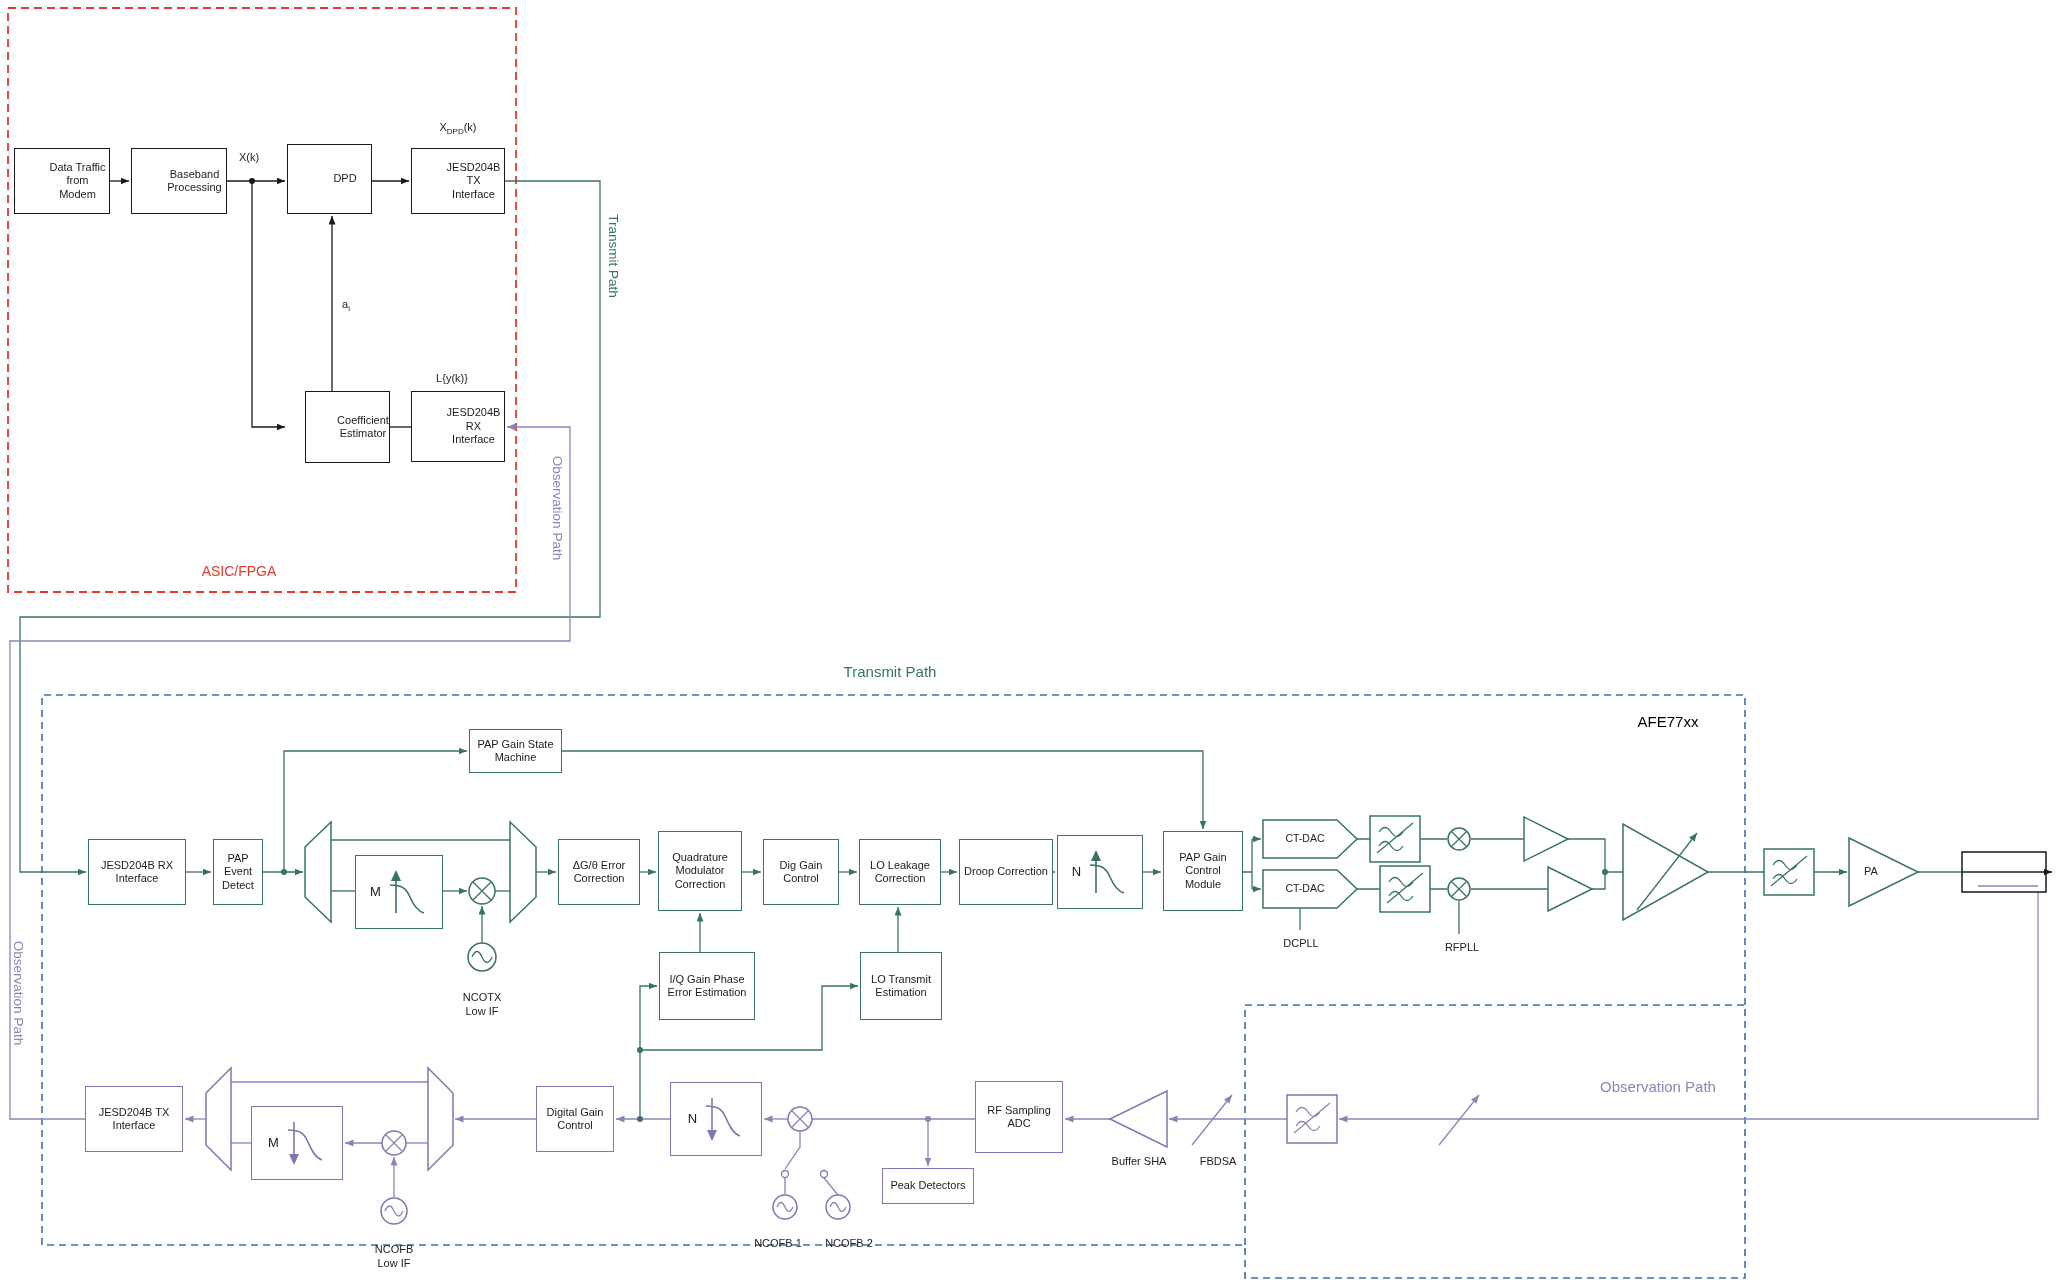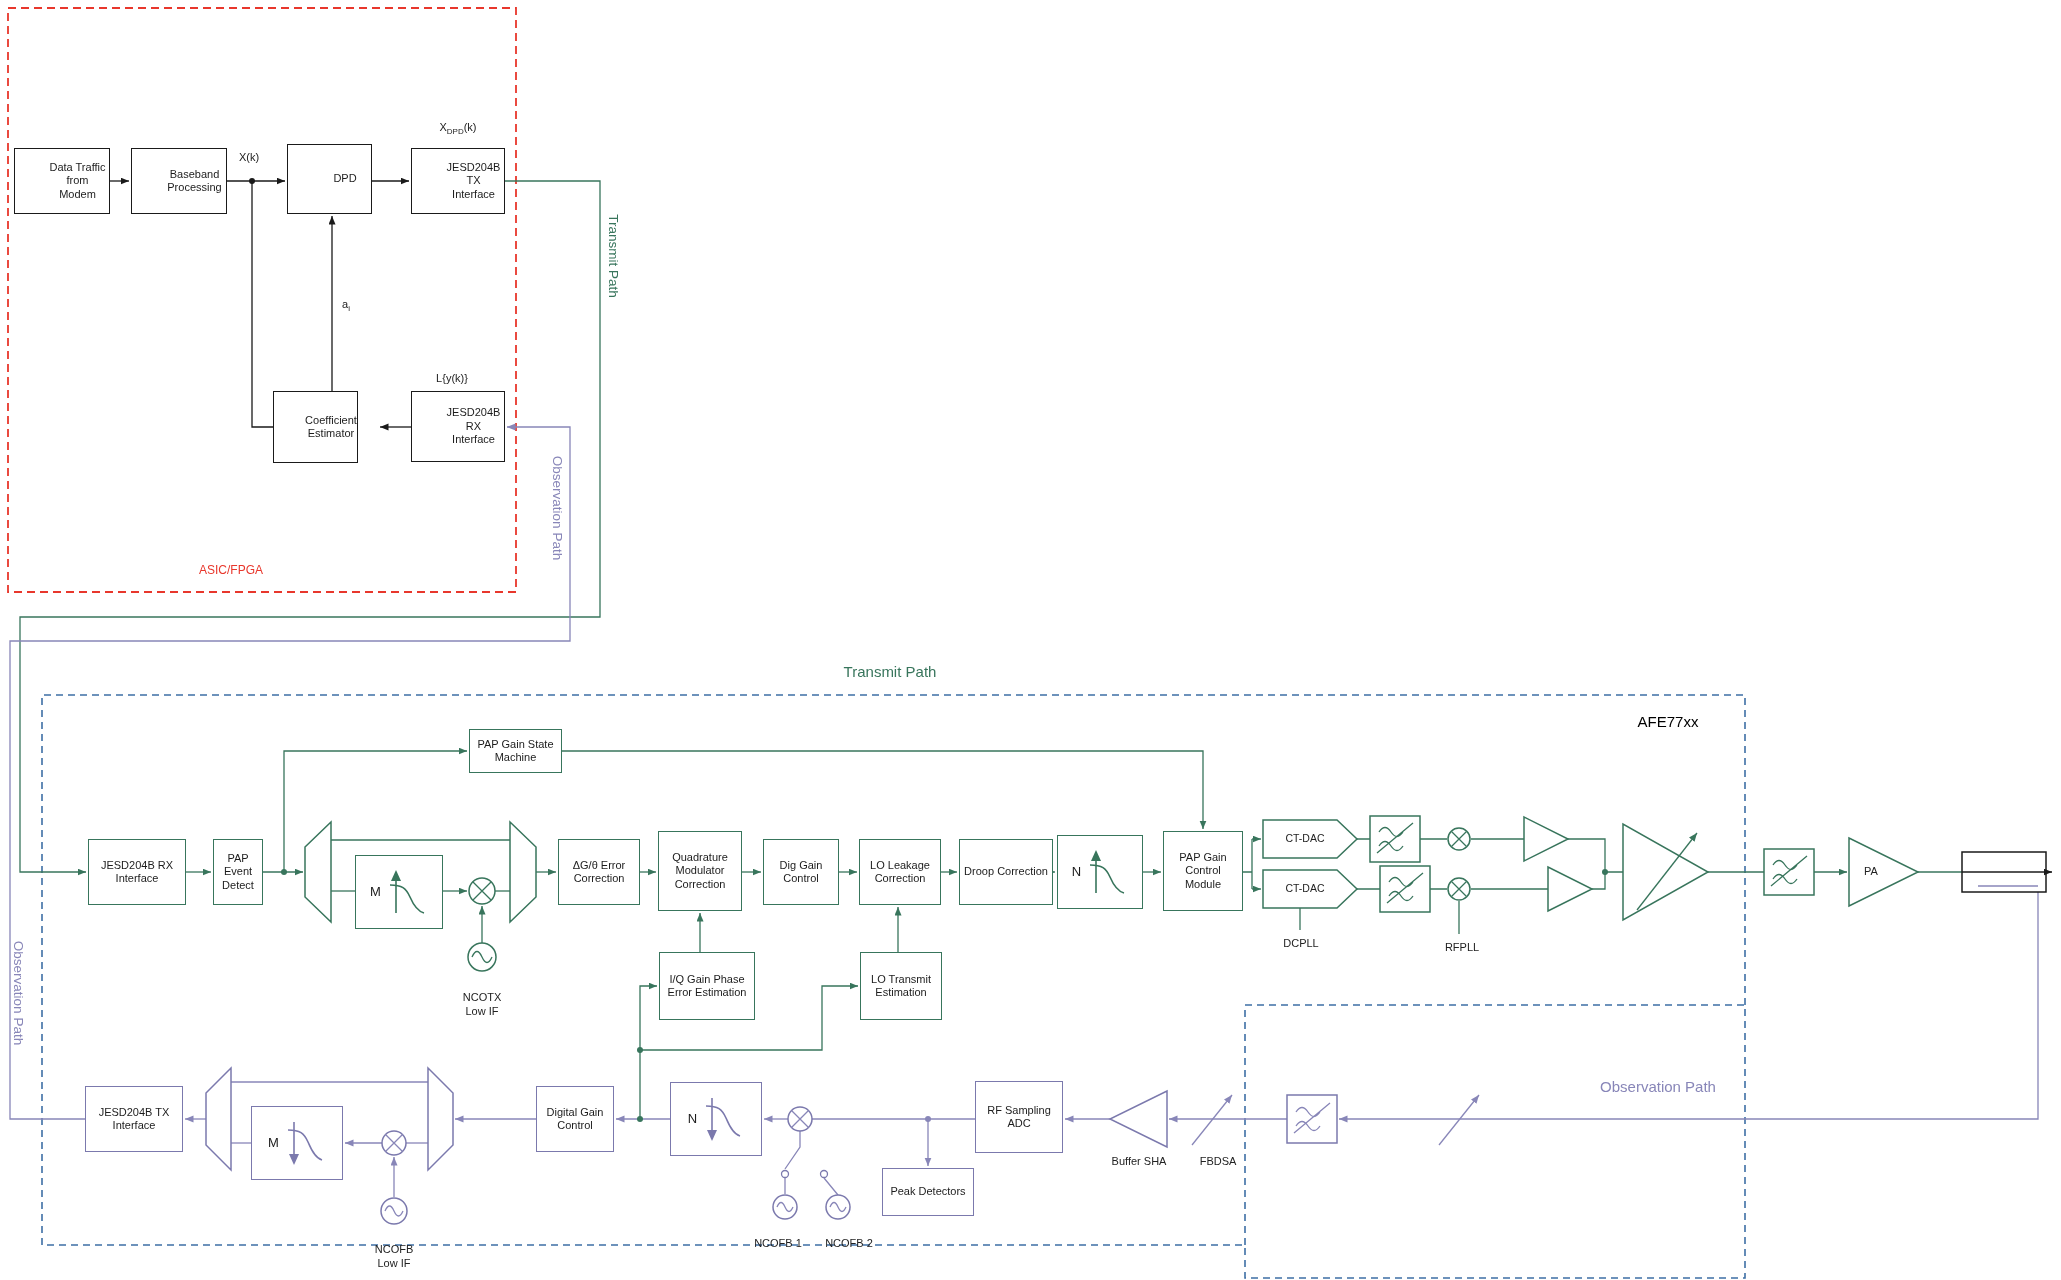--- a/index.html
+++ b/index.html
@@ -11,21 +11,21 @@
   .bk{border:1.5px solid #1a1a1a;padding-left:33px;}
   .bg{border:1.5px solid #38755c;}
   .bp{border:1.5px solid #7b79ad;}
   .fx{gap:3px;}
   .flt-letter{font-size:13px;}
   .lbl{position:absolute;z-index:3;transform:translate(-50%,-50%);white-space:nowrap;text-align:center;
        font-size:11px;color:#222;line-height:1.3;}
   .vlbl{position:absolute;z-index:3;transform:translate(-50%,-50%) rotate(90deg);white-space:nowrap;
         font-size:13.5px;}
   .green{color:#38755c;} .purple{color:#8886b8;} .red{color:#e8372c;} .blue{color:#000000;}
-  .big{font-size:15px;} .mid{font-size:12px;}
+  .big{font-size:15px;} .mid{font-size:14px;margin-left:8px;}
   sub{font-size:8px;}
   
   .wk{stroke:#1a1a1a;stroke-width:1.3;fill:none;}
   .wg{stroke:#38755c;stroke-width:1.3;fill:none;}
   .wp{stroke:#8886b8;stroke-width:1.3;fill:none;}
   .sg{stroke:#38755c;stroke-width:1.5;fill:#fff;}
   .sp{stroke:#7b79ad;stroke-width:1.5;fill:#fff;}
   .sk{stroke:#1a1a1a;stroke-width:1.5;fill:#fff;}
   .dash-red{stroke:#e8372c;stroke-width:1.8;fill:none;stroke-dasharray:8 5;}
   .dash-blue{stroke:#3e6fa5;stroke-width:1.6;fill:none;stroke-dasharray:7 5;}
@@ -198,21 +198,21 @@
   <circle class="dg" cx="1605" cy="872" r="3"></circle>
   <circle class="dg" cx="640" cy="1050" r="3"></circle>
   <circle class="dg" cx="640" cy="1119" r="3"></circle>
   <circle class="dp" cx="928" cy="1119" r="3"></circle>
 </svg>
 
 <div class="bx bk" style="left:14px;top:148px;width:96px;height:66px">Data Traffic from Modem</div>
 <div class="bx bk" style="left:131px;top:148px;width:96px;height:66px">Baseband Processing</div>
 <div class="bx bk" style="left:287px;top:144px;width:85px;height:70px">DPD</div>
 <div class="bx bk" style="left:411px;top:148px;width:94px;height:66px">JESD204B TX Interface</div>
-<div class="bx bk" style="left:273px;top:391px;width:85px;height:72px">Coefficient Estimator</div>
+<div class="bx bk" style="left:305px;top:391px;width:85px;height:72px">Coefficient Estimator</div>
 <div class="bx bk" style="left:411px;top:391px;width:94px;height:71px">JESD204B RX Interface</div>
 
 <div class="lbl" style="left:249px;top:157px">X(k)</div>
 <div class="lbl" style="left:458px;top:129px"><span>X</span><sub>DPD</sub><span>(k)</span></div>
 <div class="lbl" style="left:452px;top:378px">L{y(k)}</div>
 <div class="lbl" style="left:346px;top:306px"><span>a</span><sub>i</sub></div>
 <div class="lbl red mid" style="left:231px;top:571px">ASIC/FPGA</div>
 
 <div class="vlbl green" style="left:613px;top:256px">Transmit Path</div>
 <div class="vlbl purple" style="left:557px;top:508px">Observation Path</div>
@@ -278,21 +278,21 @@
 
 <div class="bx bp fx" style="left:670px;top:1082px;width:92px;height:74px">
   <span class="flt-letter">N</span>
   <svg width="44" height="54" viewBox="0 0 44 54">
     <path d="M12 6 V42" stroke="#7b79ad" stroke-width="1.6" fill="none"></path>
     <polygon points="7,38 12,49 17,38" fill="#7b79ad"></polygon>
     <path d="M6 14 C18 14 22 17 26 26 C29 33 33 42 40 44" stroke="#7b79ad" stroke-width="1.6" fill="none"></path>
   </svg>
 </div>
 
-<div class="bx bp" style="left:882px;top:1168px;width:92px;height:48px">Peak Detectors</div>
+<div class="bx bp" style="left:882px;top:1168px;width:92px;height:36px">Peak Detectors</div>
 <div class="bx bp" style="left:975px;top:1081px;width:88px;height:72px">RF Sampling ADC</div>
 
 <div class="lbl" style="left:394px;top:1256px">
       <div>NCOFB</div>
       <div>Low IF</div>
     </div>
 <div class="lbl" style="left:778px;top:1243px">NCOFB 1</div>
 <div class="lbl" style="left:849px;top:1243px">NCOFB 2</div>
 <div class="lbl" style="left:1139px;top:1161px">Buffer SHA</div>
 <div class="lbl" style="left:1218px;top:1161px">FBDSA</div>

